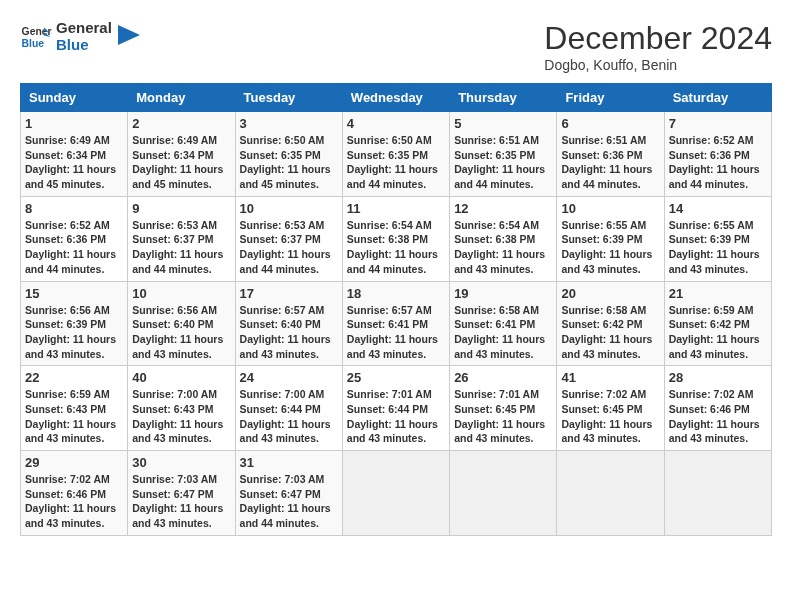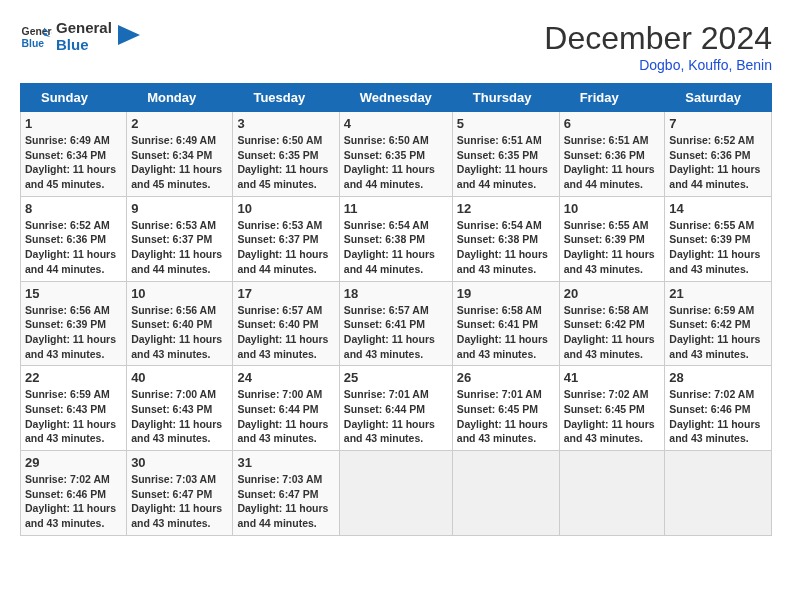--- a/index.html
+++ b/index.html
@@ -19,40 +19,39 @@
     .logo {
       display: flex;
       align-items: center;
       gap: 4px;
     }
     .logo-icon {
       width: 32px;
       height: 32px;
     }
     .title-block {
-      text-align: right;
     }
     .month-title {
       font-size: 32px;
       font-weight: normal;
       color: #333;
     }
     .location {
       font-size: 14px;
-      color: #1d4ed8;
+      color: #404040;
     }
     table {
       width: 100%;
       border-collapse: collapse;
       font-size: 11px;
     }
     thead tr th {
       background-color: #1a6bb5;
       color: #fff;
-      padding: 6px 20px;
+      padding: 6px 8px;
       text-align: left;
       font-size: 13px;
       font-weight: bold;
       border: 1px solid #1a6bb5;
     }
     tbody tr td {
       border: 1px solid #ccc;
       padding: 4px;
       vertical-align: top;
       width: calc(100% / 7);

